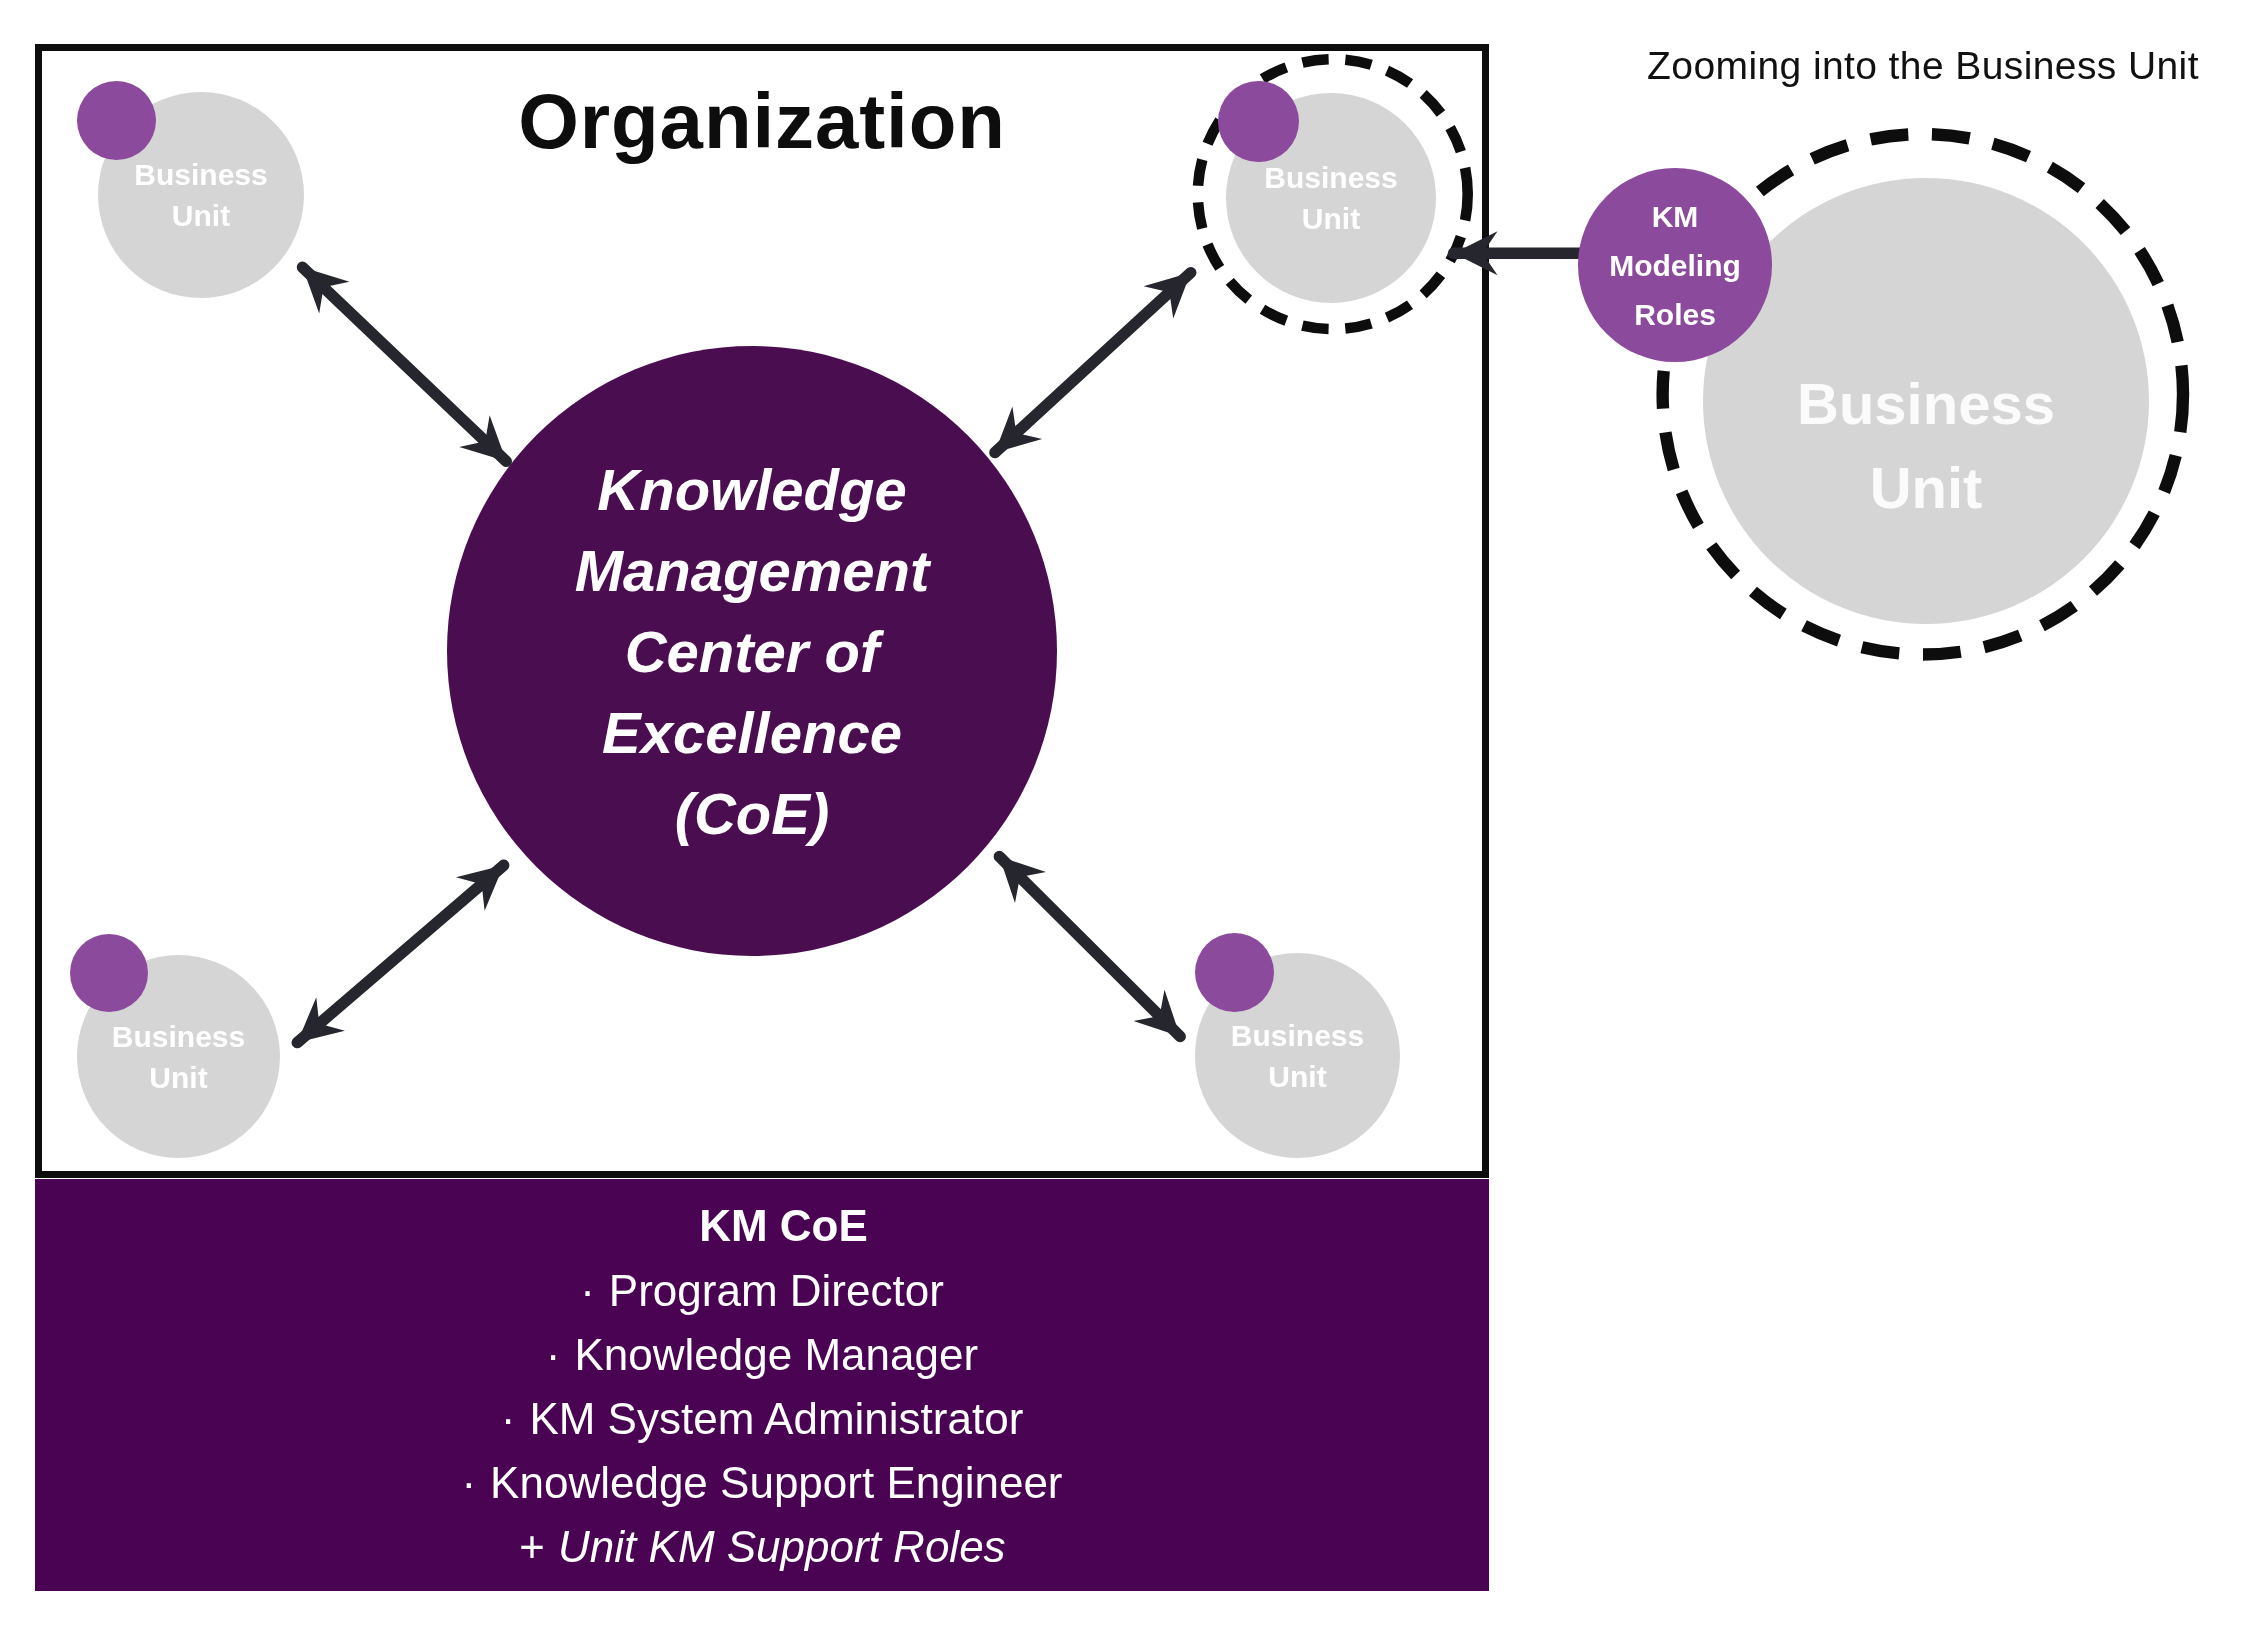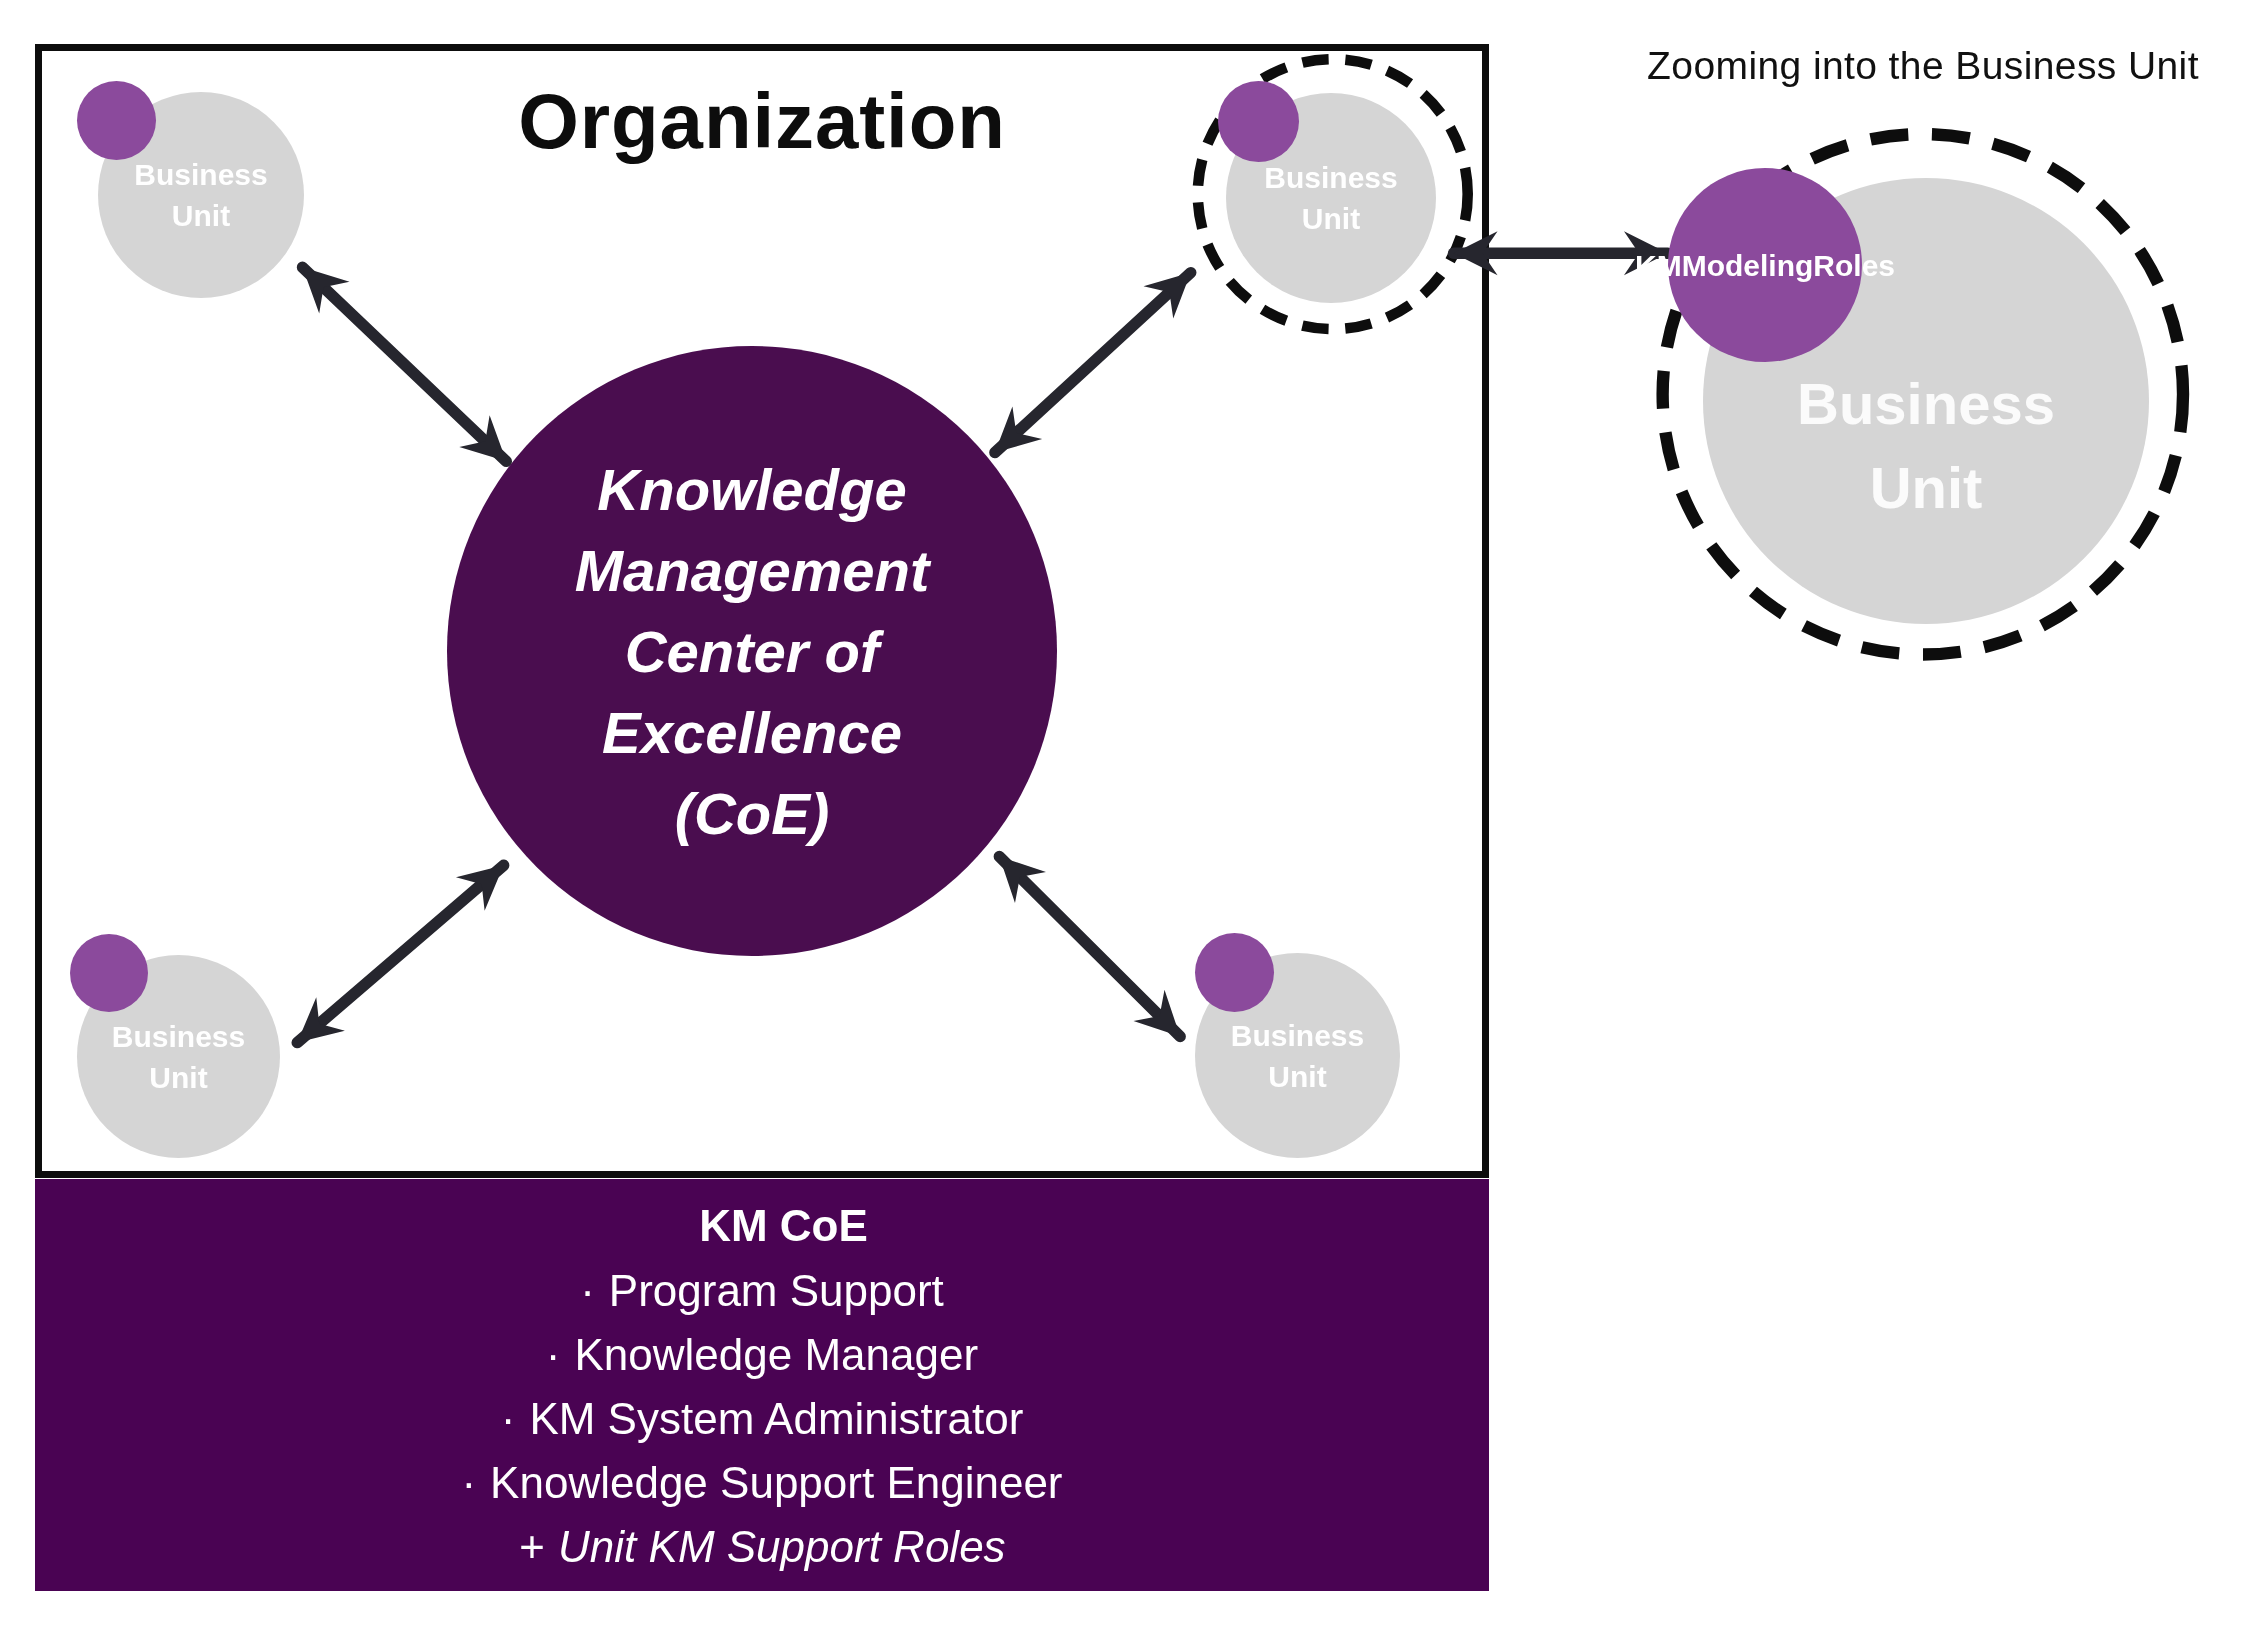--- a/index.html
+++ b/index.html
@@ -53,23 +53,23 @@
     left:1588px;top:42px;width:670px;
     text-align:center;color:#111111;
     font-size:39px;font-weight:400;line-height:48px;letter-spacing:0.4px;
   }
   .bu-big-label{
     left:1703px;top:362px;width:446px;
     text-align:center;color:#fbfbfb;font-weight:700;
     font-size:58px;line-height:84px;
   }
   .km-role{
-    left:1668px;top:168px;width:194px;height:194px;
+    left:1578px;top:168px;width:194px;height:194px;
     background:#8b4a9c;border-radius:50%;
-    display:flex;flex-direction:row;align-items:center;justify-content:center;
+    display:flex;flex-direction:column;align-items:center;justify-content:center;
     text-align:center;color:#ffffff;font-weight:700;
     font-size:30px;line-height:49px;
   }
   svg.overlay{position:absolute;left:0;top:0;pointer-events:none;}
 </style>
 </head>
 <body>
 
 <div class="canvas">
 
@@ -127,21 +127,21 @@
     <span>Knowledge</span>
     <span>Management</span>
     <span>Center of</span>
     <span>Excellence</span>
     <span>(CoE)</span>
   </div>
 
   <div class="abs banner">
     <div class="banner-title">KM CoE</div>
     <div class="banner-items">
-      <div class="banner-item"><span class="bullet">·</span><span>Program Support</span></div>
+      <div class="banner-item"><span class="bullet">·</span><span>Program Director</span></div>
       <div class="banner-item"><span class="bullet">·</span><span>Knowledge Manager</span></div>
       <div class="banner-item"><span class="bullet">·</span><span>KM System Administrator</span></div>
       <div class="banner-item"><span class="bullet">·</span><span>Knowledge Support Engineer</span></div>
       <div class="banner-item plus"><span class="bullet">+</span><span>Unit KM Support Roles</span></div>
     </div>
   </div>
 
   <div class="abs zoom-title">Zooming into the Business Unit</div>
 
   <div class="abs circle gray" style="left:1703px;top:178px;width:446px;height:446px;"></div>

